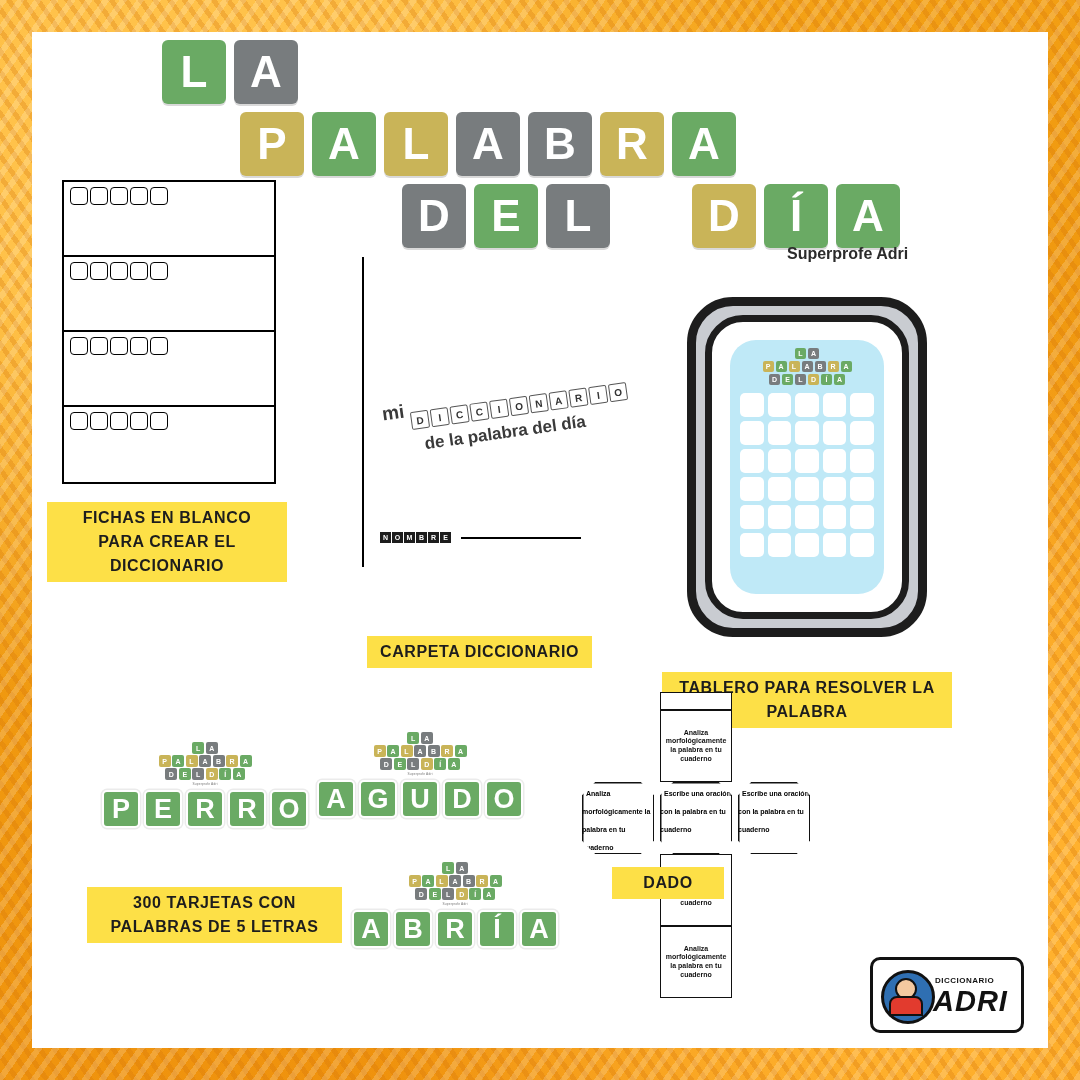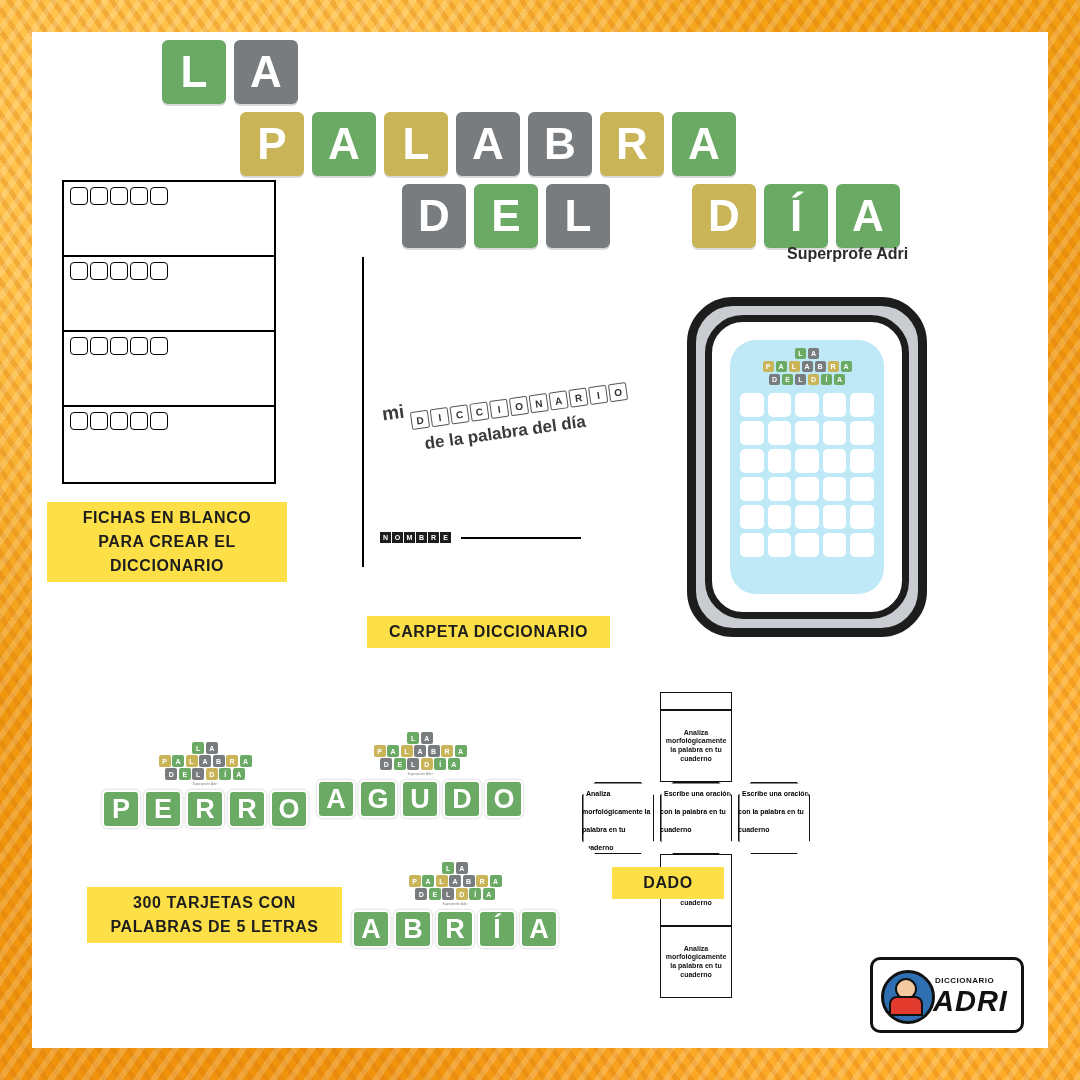--- a/index.html
+++ b/index.html
@@ -67,21 +67,21 @@
     transform:rotate(-8deg);}
   #dic-word{position:absolute;left:48px;top:140px;display:flex;gap:2px;transform:rotate(-8deg);}
   #dic-word span{width:16px;height:16px;border:1.4px solid #555;color:#333;font-size:10px;font-weight:bold;
     display:flex;align-items:center;justify-content:center;background:#fff;border-radius:2px;}
   #dic-sub{position:absolute;left:62px;top:166px;font-size:17px;font-weight:bold;color:#3a3a3a;transform:rotate(-8deg);}
   #nombre{position:absolute;left:18px;top:275px;display:flex;align-items:center;gap:4px;}
   #nombre .nb{display:flex;gap:1px;}
   #nombre .nb span{width:11px;height:11px;background:#1d1d1d;color:#fff;font-size:7px;font-weight:bold;
     display:flex;align-items:center;justify-content:center;}
   #nombre .nline{width:120px;height:2px;background:#000;margin-left:6px;}
-  #cap-carpeta{left:335px;top:584px;width:243px;}
+  #cap-carpeta{left:335px;top:604px;width:225px;}
 
   
   #tablero{position:absolute;left:655px;top:265px;width:240px;height:340px;}
   .phone-outer{position:absolute;inset:0;border:9px solid #1d1d1d;border-radius:46px;background:#c9ccd1;}
   .phone-mid{position:absolute;inset:9px;border:7px solid #1d1d1d;border-radius:38px;background:#ffffff;}
   .phone-screen{position:absolute;inset:18px;border-radius:26px;background:#bfe9f7;overflow:hidden;}
   .screen-head{padding-top:8px;text-align:center;}
   .screen-head .srow{display:flex;justify-content:center;gap:2px;margin-bottom:2px;}
   .screen-head .tile{width:11px;height:11px;font-size:7px;border-radius:2px;}
   .grid{display:grid;grid-template-columns:repeat(5,1fr);gap:4px;padding:6px 10px 8px;}
@@ -290,20 +290,21 @@
               <i></i>
               <i></i>
               <i></i>
               <i></i>
               <i></i>
             </div>
         </div>
       </div>
     </div>
   </div>
+  <div class="caption" id="cap-tablero">TABLERO PARA RESOLVER LA PALABRA</div>
 
   <div class="card" id="card-perro">
     <div class="logo">
         <div class="lr">
           <div class="tile g">L</div>
           <div class="tile d">A</div>
         </div>
         <div class="lr">
           <div class="tile y">P</div>
           <div class="tile g">A</div>

